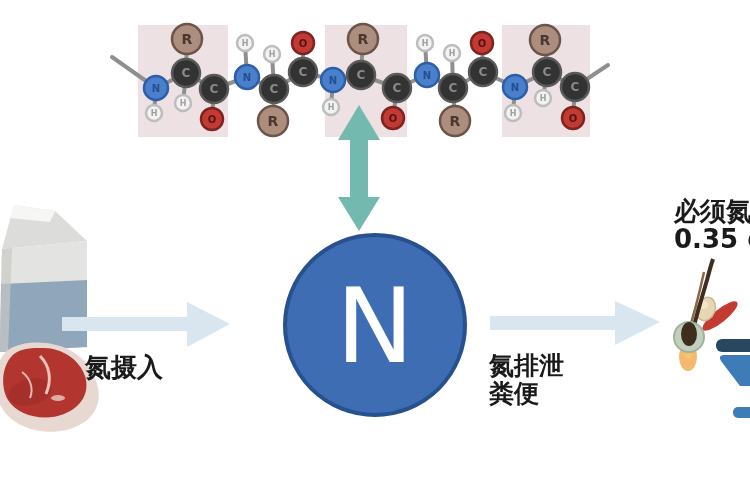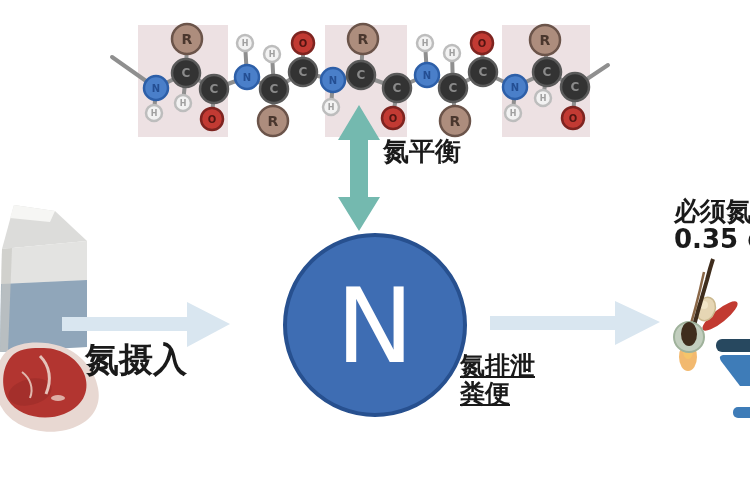--- a/index.html
+++ b/index.html
@@ -4,22 +4,22 @@
 <style>
   html,body{margin:0;padding:0;background:#fff;}
   .stage{
     position:relative;width:750px;height:500px;overflow:hidden;background:#ffffff;
     font-family:"DejaVu Sans",sans-serif;
   }
   .stage svg{position:absolute;left:0;top:0;}
   .lbl{position:absolute;font-weight:600;color:#1a1a1a;white-space:nowrap;}
   .lbl div{display:block;}
   #balance-label{left:383px;top:137px;font-size:26px;line-height:29px;}
-  #intake-label{left:85px;top:344px;font-size:34px;line-height:31px;}
-  #excretion-label{left:460px;top:352px;font-size:25px;line-height:28px;text-decoration:underline;}
+  #intake-label{left:85px;top:352px;font-size:26px;line-height:31px;}
+  #excretion-label{left:489px;top:352px;font-size:25px;line-height:28px;}
   #required-label{left:674px;top:197px;font-size:26px;line-height:28px;}
 </style>
 </head>
 <body>
 
 <div class="stage">
   <svg width="750" height="500" viewBox="0 0 750 500">
 
     <g id="molecule">
         <rect x="138" y="25" width="90" height="112" fill="#ede1e3"></rect>
@@ -172,21 +172,20 @@
     </g>
 
     <g>
       <rect x="716" y="339" width="44" height="13" rx="6" fill="#27485f"></rect>
       <path d="M 723,355 q -5,1 -2,6 L 740,386 L 756,386 L 756,355 Z" fill="#3e7cb8"></path>
       <rect x="733" y="407" width="26" height="11" rx="5" fill="#3e7cb8"></rect>
     </g>
   </svg>
 
   <div class="lbl" id="balance-label">
-    <div>氮平衡</div>
   </div>
 
   <div class="lbl" id="intake-label">
     <div>氮摄入</div>
   </div>
 
   <div class="lbl" id="excretion-label">
     <div>氮排泄</div>
     <div>粪便</div>
   </div>

